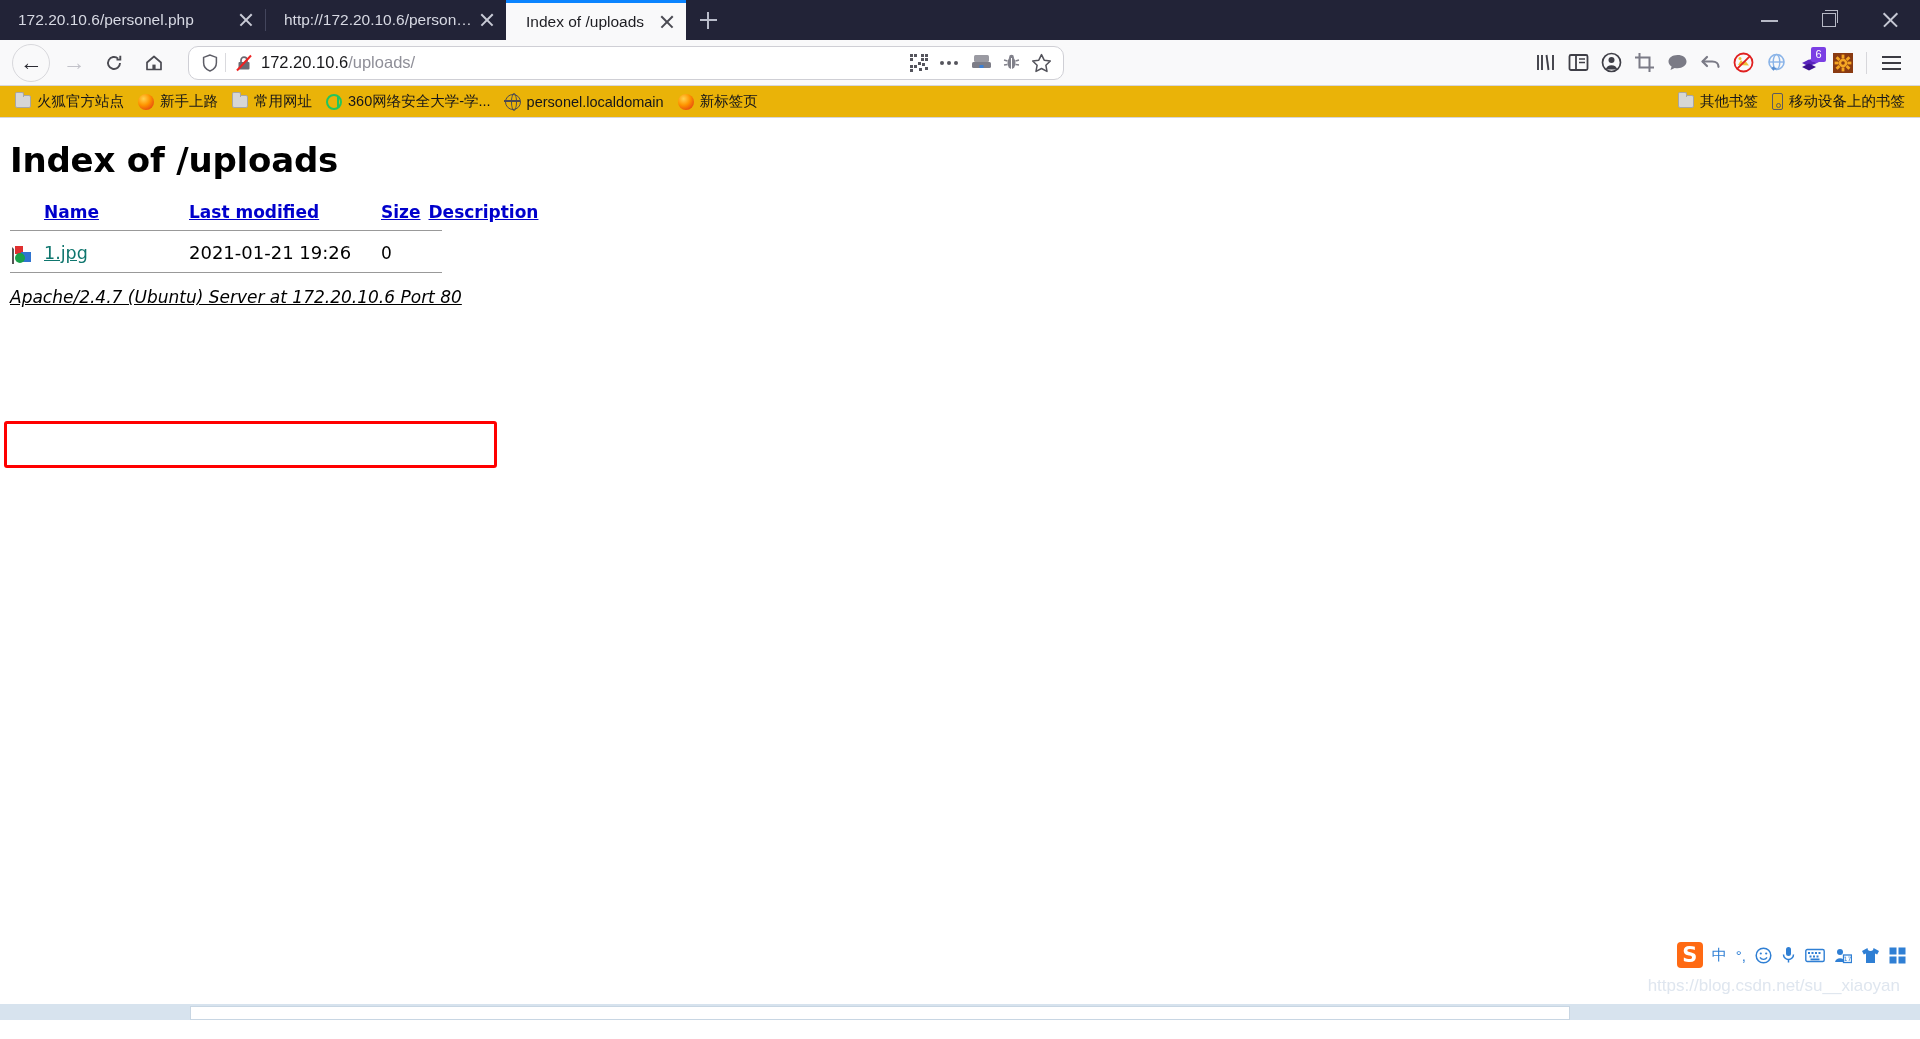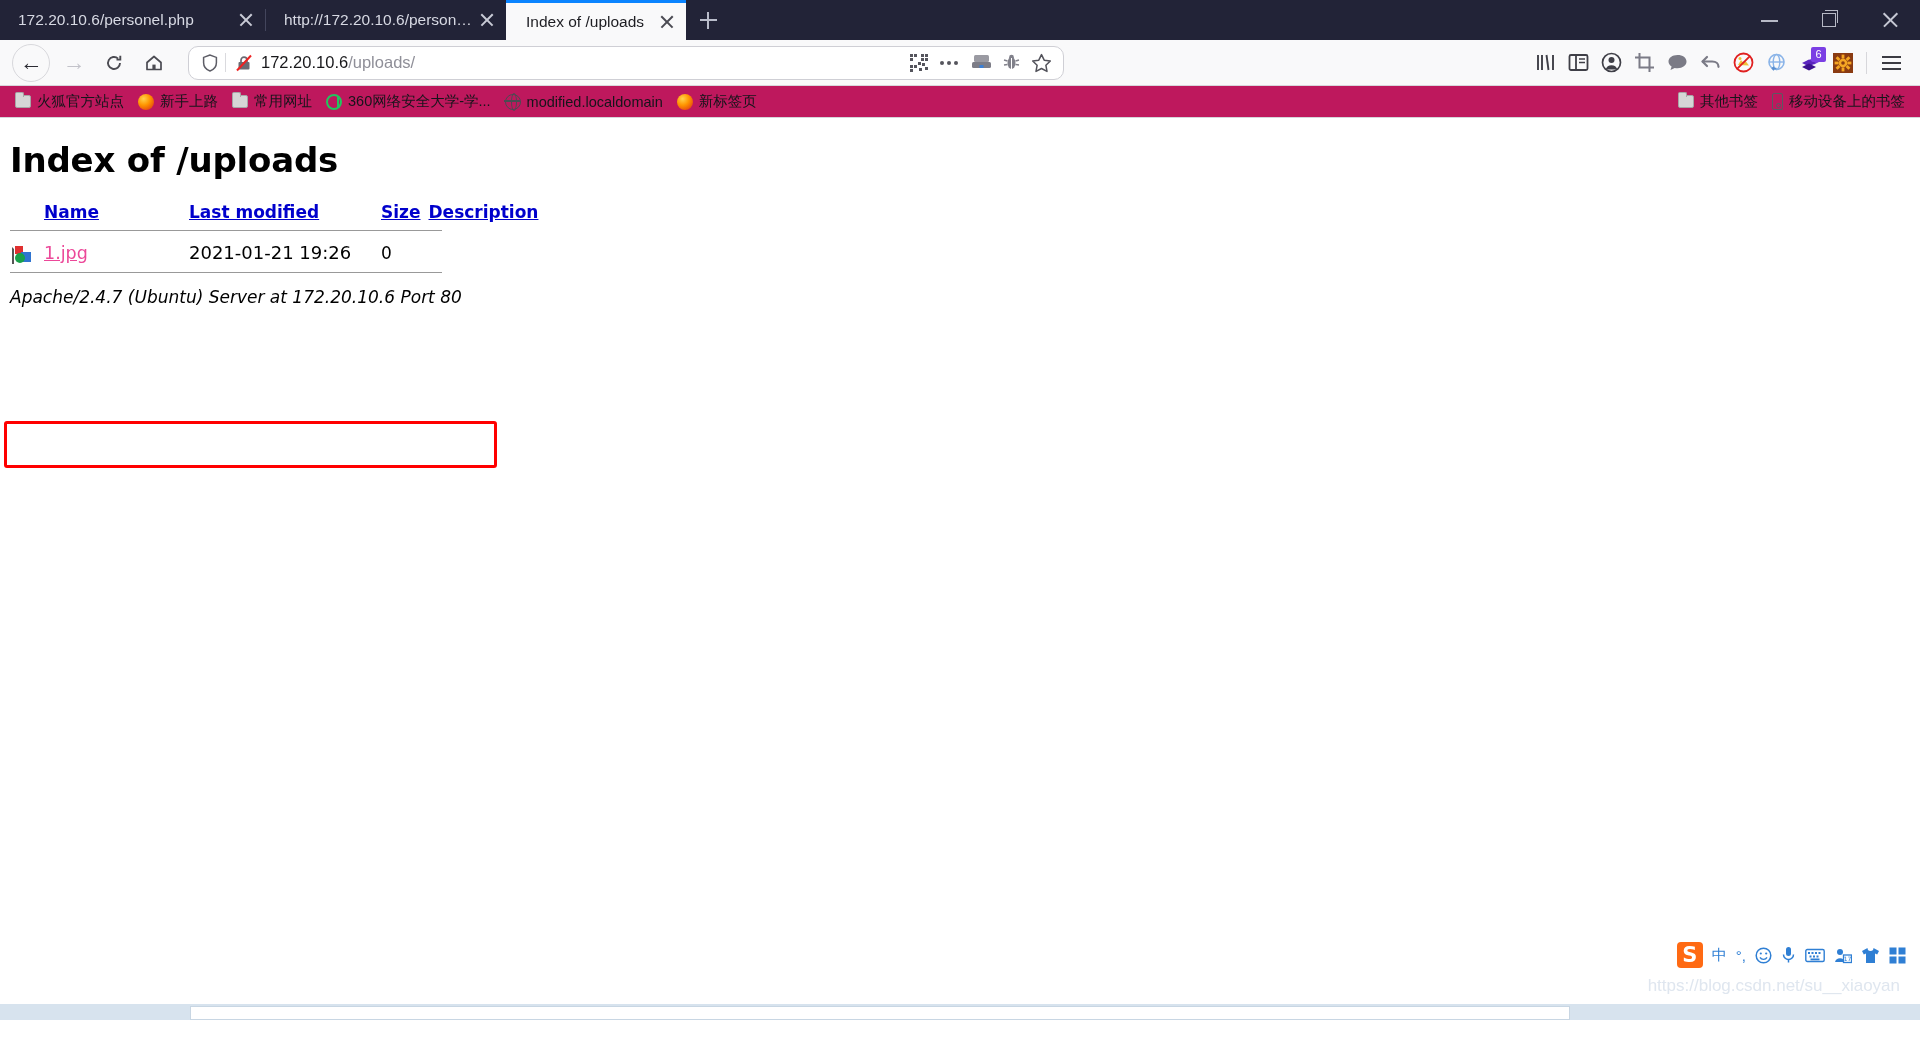--- a/index.html
+++ b/index.html
@@ -208,21 +208,21 @@
     min-width: 15px;
     height: 15px;
     border-radius: 2px;
     text-align: center;
     font-family: "Liberation Sans", sans-serif;
   }
 
   
   .bmbar {
     height: 32px;
-    background: #be185d;
+    background: #eab308;
     display: flex;
     align-items: center;
     padding: 0 8px;
     border-bottom: 1px solid #d5d5da;
   }
   .bm {
     display: flex;
     align-items: center;
     height: 26px;
     padding: 0 7px;
@@ -337,31 +337,32 @@
     width: 432px;
     margin: 4px 0 8px 0;
   }
   .hr-line.bottom { margin: 6px 0 0 0; }
   td.c-icon { width: 34px; padding: 3px 0 3px 2px; vertical-align: middle; }
   td.c-name { padding: 3px 0; white-space: nowrap; }
   td.c-date { padding: 3px 0 3px 0; white-space: nowrap; font-size: 18px; }
   td.c-size { padding: 3px 0 3px 22px; white-space: nowrap; font-size: 17px; }
   td.c-desc { padding: 3px 0; }
   a.entry {
-    color: #ec4899;
+    color: #0f766e;
     text-decoration: underline;
     font-size: 17.5px;
   }
   a.entry.visited { color: #6b2da0; }
   .footer {
     font-family: "DejaVu Sans", sans-serif;
     font-style: italic;
     font-size: 17px;
     color: #000;
     margin: 14px 0 0 10px;
+    text-decoration: underline;
   }
 
   
   .ico-back {
     width: 22px; height: 16px;
     position: relative;
   }
   .ico-back .curve {
     position: absolute; left: 1px; top: 2px;
     width: 19px; height: 11px;
@@ -688,21 +689,21 @@
   <div class="bm">
     <span class="folder"></span>
     <span class="bm-label">常用网址</span>
   </div>
   <div class="bm">
     <span class="ico360"></span>
     <span class="bm-label">360网络安全大学-学...</span>
   </div>
   <div class="bm">
     <span class="globe"></span>
-    <span class="bm-label">modified.localdomain</span>
+    <span class="bm-label">personel.localdomain</span>
   </div>
   <div class="bm">
     <span class="fox"></span>
     <span class="bm-label">新标签页</span>
   </div>
 
   <div class="bm-right">
     <div class="bm">
       <span class="folder"></span>
       <span class="bm-label">其他书签</span>

